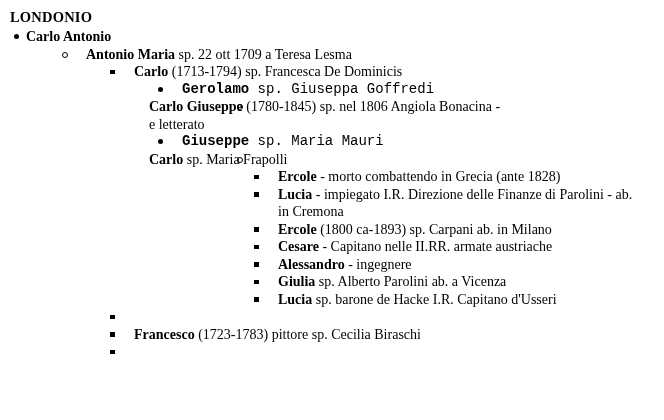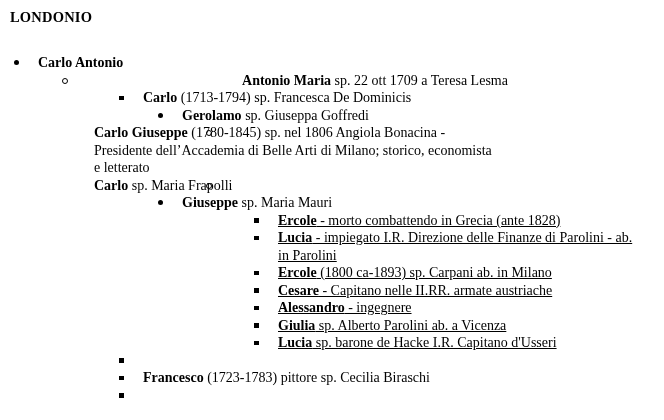--- a/index.html
+++ b/index.html
@@ -17,38 +17,38 @@
     color: #000000;
   }
   .doc {
     padding-top: 8px;
   }
   .title {
     font-weight: bold;
     font-size: 14.5px;
     line-height: 18px;
     padding-left: 10px;
-    margin-bottom: 28px;
+    margin-bottom: 2px;
     letter-spacing: 0.2px;
   }
   .entry {
     position: relative;
     min-height: 17.5px;
     white-space: nowrap;
   }
   .entry .cont { white-space: nowrap; }
   .name { font-weight: bold; }
 
   
-  .lvl1 { padding-left: 38px; }
-  .lvl2 { padding-left: 86px; text-align: center; }
-  .lvl3 { padding-left: 134px; margin-left: 9px; }
-  .lvl4 { padding-left: 182px; }
-  .lvl5 { padding-left: 94px; }
-  .lvl6 { padding-left: 278px; text-decoration: underline; }
+  .lvl1 { padding-left: 26px; }
+  .lvl2 { padding-left: 86px; }
+  .lvl3 { padding-left: 134px; }
+  .lvl4 { padding-left: 182px; font-family: Liberation Mono, monospace; }
+  .lvl5 { padding-left: 118px; margin-left: 31px; }
+  .lvl6 { padding-left: 278px; }
 
   
   .bullet { position: absolute; display: block; }
   .lvl1 .bullet { left: 14px; }
   .lvl2 .bullet { left: 62px; }
   .lvl3 .bullet { left: 110px; }
   .lvl4 .bullet { left: 158px; }
   .lvl5 .bullet { left: 206px; }
   .lvl6 .bullet { left: 254px; }
 
@@ -69,25 +69,25 @@
 </head>
 <body>
 
 <div class="doc">
   <div class="title">LONDONIO</div>
   <div>
       <div class="entry lvl1"><span class="bullet disc"></span><span class="name">Carlo Antonio</span><span></span></div>
       <div class="entry lvl2"><span class="bullet circle"></span><span class="name">Antonio Maria</span><span> sp. 22 ott 1709 a Teresa Lesma</span></div>
       <div class="entry lvl3"><span class="bullet square"></span><span class="name">Carlo</span><span> (1713-1794) sp. Francesca De Dominicis</span></div>
       <div class="entry lvl4"><span class="bullet disc"></span><span class="name">Gerolamo</span><span> sp. Giuseppa Goffredi</span></div>
-      <div class="entry lvl5"><span class="bullet circle"></span><span class="name">Carlo Giuseppe</span><span> (1780-1845) sp. nel 1806 Angiola Bonacina -</span><div class="cont">Presidente dell’Accademia di Belle Arti di Milano; storico, economista</div><div class="cont">e letterato</div></div>
+      <div class="entry lvl5"><span class="bullet circle"></span><span class="name">Carlo Giuseppe</span><span> (1780-1845) sp. nel 1806 Angiola Bonacina -</span><div class="cont">e letterato</div></div>
+      <div class="entry lvl4"><span class="bullet disc"></span><span class="name">Giuseppe</span><span> sp. Maria Mauri</span></div>
       <div class="entry lvl5"><span class="bullet circle"></span><span class="name">Carlo</span><span> sp. Maria Frapolli</span></div>
-      <div class="entry lvl4"><span class="bullet disc"></span><span class="name">Giuseppe</span><span> sp. Maria Mauri</span></div>
       <div class="entry lvl6"><span class="bullet square"></span><span class="name">Ercole</span><span> - morto combattendo in Grecia (ante 1828)</span></div>
-      <div class="entry lvl6"><span class="bullet square"></span><span class="name">Lucia</span><span> - impiegato I.R. Direzione delle Finanze di Parolini - ab.</span><div class="cont">in Parolini</div></div>
+      <div class="entry lvl6"><span class="bullet square"></span><span class="name">Lucia</span><span> - impiegato I.R. Direzione delle Finanze di Parolini - ab.</span><div class="cont">in Cremona</div></div>
       <div class="entry lvl6"><span class="bullet square"></span><span class="name">Ercole</span><span> (1800 ca-1893) sp. Carpani ab. in Milano</span></div>
       <div class="entry lvl6"><span class="bullet square"></span><span class="name">Cesare</span><span> - Capitano nelle II.RR. armate austriache</span></div>
       <div class="entry lvl6"><span class="bullet square"></span><span class="name">Alessandro</span><span> - ingegnere</span></div>
       <div class="entry lvl6"><span class="bullet square"></span><span class="name">Giulia</span><span> sp. Alberto Parolini ab. a Vicenza</span></div>
       <div class="entry lvl6"><span class="bullet square"></span><span class="name">Lucia</span><span> sp. barone de Hacke I.R. Capitano d'Usseri</span></div>
       <div class="entry lvl3"><span class="bullet square"></span><span class="name"></span><span></span></div>
       <div class="entry lvl3"><span class="bullet square"></span><span class="name">Francesco</span><span> (1723-1783) pittore sp. Cecilia Biraschi</span></div>
       <div class="entry lvl3"><span class="bullet square"></span><span class="name"></span><span></span></div>
     </div>
 </div>

